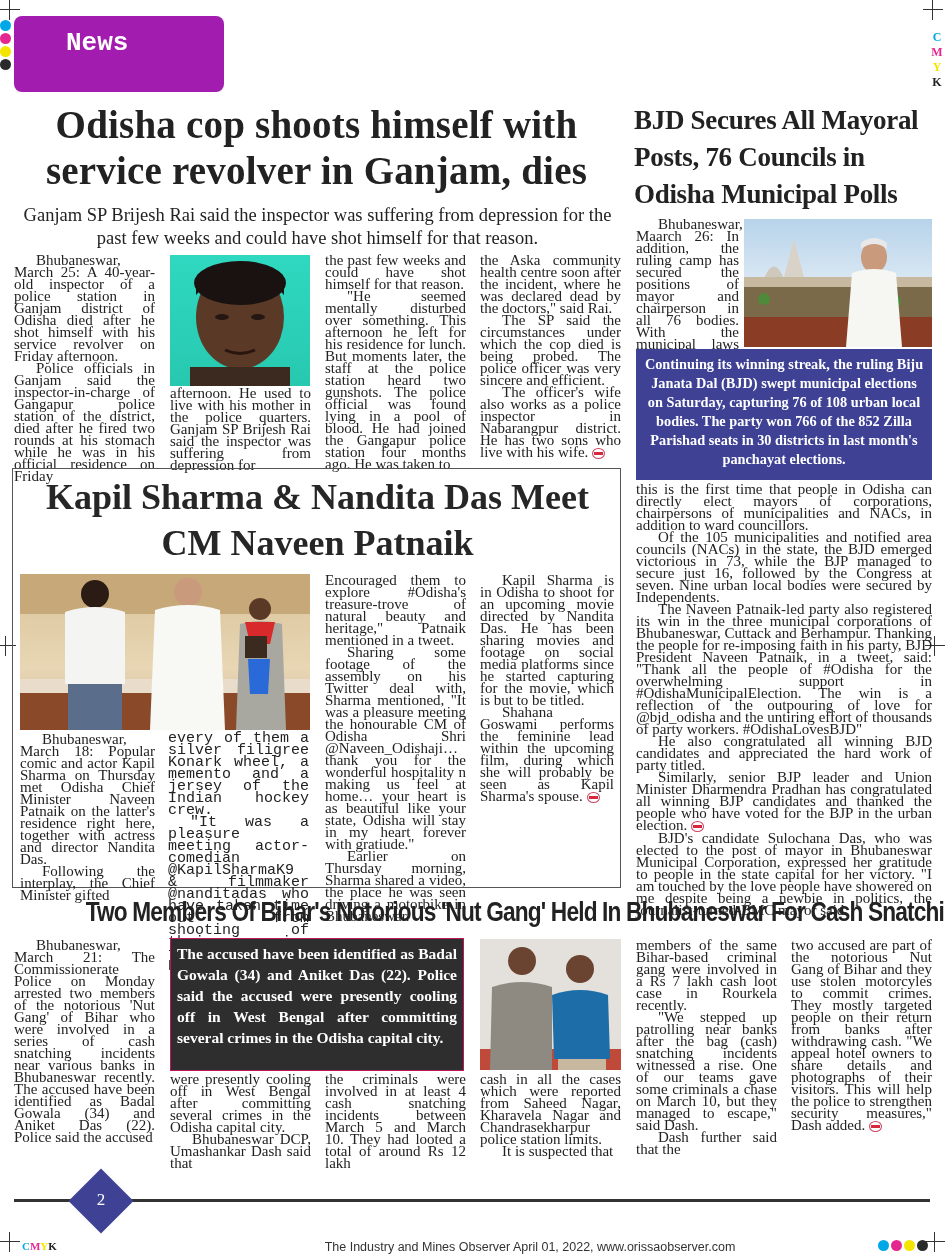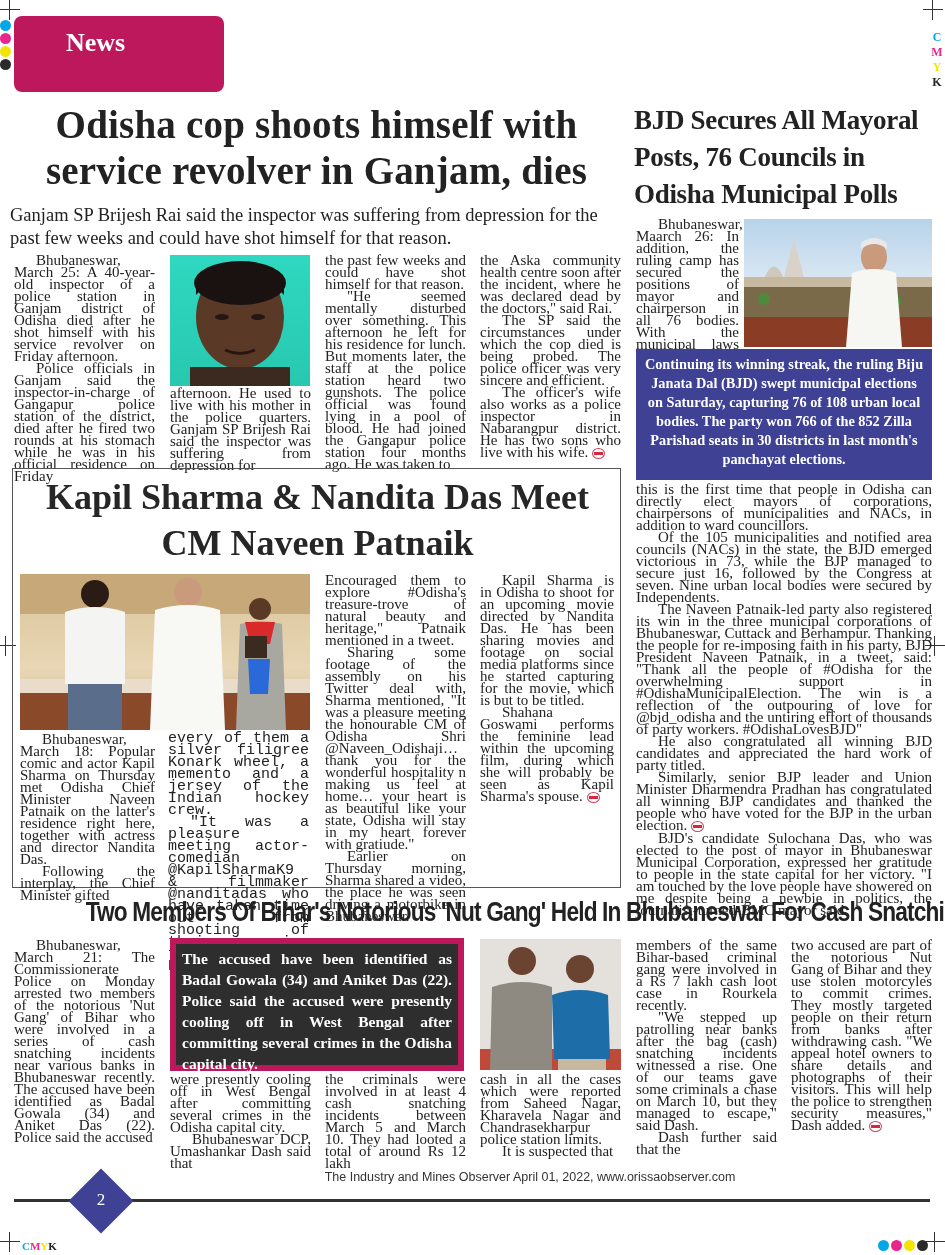--- a/index.html
+++ b/index.html
@@ -12,48 +12,48 @@
   .end-mark { display: inline-block; width: 13px; height: 11px; border: 1.5px solid #c9435f; border-radius: 50%; vertical-align: middle; position: relative; margin-left: 4px; }
   .end-mark::after { content: ""; position: absolute; left: 1px; right: 1px; top: 3px; height: 3px; background: #d8263c; }
 
   
   .crosshair { position: absolute; width: 20px; height: 20px; }
   .crosshair::before { content: ""; position: absolute; left: 9px; top: 0; width: 1px; height: 20px; background: #333; }
   .crosshair::after { content: ""; position: absolute; top: 9px; left: 0; height: 1px; width: 20px; background: #333; }
   .dot { position: absolute; width: 11px; height: 11px; border-radius: 50%; }
 
   
-  .news-tab { left: 14px; top: 16px; width: 210px; height: 76px; background: #be185d; border-radius: 8px; }
+  .news-tab { left: 14px; top: 16px; width: 210px; height: 76px; background: #a21caf; border-radius: 8px; font-family: Liberation Mono, monospace; }
   .news-tab span { position: absolute; left: 52px; top: 12px; font-size: 26px; font-weight: bold; color: #fff; }
 
   .cmyk-vert { right: 2px; top: 30px; width: 12px; font-size: 12px; font-weight: bold; line-height: 15px; text-align: center; }
 
   
   .h1 { left: 14px; top: 102px; width: 605px; text-align: center; font-size: 39px; line-height: 46px; font-weight: bold; color: #222; letter-spacing: 0.2px; }
-  .deck1 { left: 10px; top: 204px; width: 615px; text-align: left; font-size: 18.5px; line-height: 23px; color: #222; }
+  .deck1 { left: 10px; top: 204px; width: 615px; text-align: center; font-size: 18.5px; line-height: 23px; color: #222; }
 
   .photo { background: #888; overflow: hidden; }
 
   
   .h-bjd { left: 634px; top: 102px; width: 305px; text-align: left; font-size: 27px; line-height: 37px; font-weight: bold; color: #222; letter-spacing: -0.3px; }
   .bjd-box { left: 636px; top: 349px; width: 296px; height: 131px; background: #3e4194; color: #fff; font-weight: bold; font-size: 14.3px; line-height: 19px; text-align: center; padding: 6px 6px; }
 
   
   .kapil-box { left: 12px; top: 468px; width: 609px; height: 420px; border: 1px solid #555; }
   .h-kapil { left: 20px; top: 474px; width: 595px; text-align: center; font-size: 36px; line-height: 46px; font-weight: bold; color: #262626; }
 
   
   .h-nut { left: 12px; top: 893px; width: 921px; text-align: center; font-size: 27px; line-height: 38px; font-weight: bold; color: #222; transform: scaleX(0.84); transform-origin: center; white-space: nowrap; font-family: "Liberation Sans", "DejaVu Sans", sans-serif; letter-spacing: -1px; }
-  .nut-box { left: 170px; top: 938px; width: 294px; height: 133px; background: #2e2e2e; color: #fff; font-weight: bold; font-size: 15.5px; line-height: 21px; text-align: justify; padding: 4px 6px; border: 6px solid #be185d; }
+  .nut-box { left: 170px; top: 938px; width: 294px; height: 133px; background: #2e2e2e; color: #fff; font-weight: bold; font-size: 15.5px; line-height: 21px; text-align: justify; padding: 4px 6px; border: 1px solid #be185d; }
 
   
   .footer-line { left: 14px; top: 1199px; width: 916px; height: 3px; background: #333; }
   .page-diamond { left: 78px; top: 1178px; width: 46px; height: 46px; background: #3e4194; transform: rotate(45deg); transform-origin: center; }
   .page-num { left: 68px; top: 1190px; width: 66px; text-align: center; color: #fff; font-size: 17px; }
-  .footer-text { left: 200px; top: 1170px; width: 660px; text-align: center; font-family: "Liberation Sans", "DejaVu Sans", sans-serif; font-size: 12.5px; color: #333; }
+  .footer-text { left: 200px; top: 1240px; width: 660px; text-align: center; font-family: "Liberation Sans", "DejaVu Sans", sans-serif; font-size: 12.5px; color: #333; }
 </style>
 </head>
 <body>
 
 <div class="crosshair" style="left:0;top:0;"></div>
 <div class="crosshair" style="right:2px;top:0;"></div>
 <div class="crosshair" style="left:-4px;top:636px;"></div>
 <div class="crosshair" style="right:0;top:636px;"></div>
 <div class="crosshair" style="left:0;top:1232px;"></div>
 <div class="crosshair" style="right:0;top:1232px;"></div>

